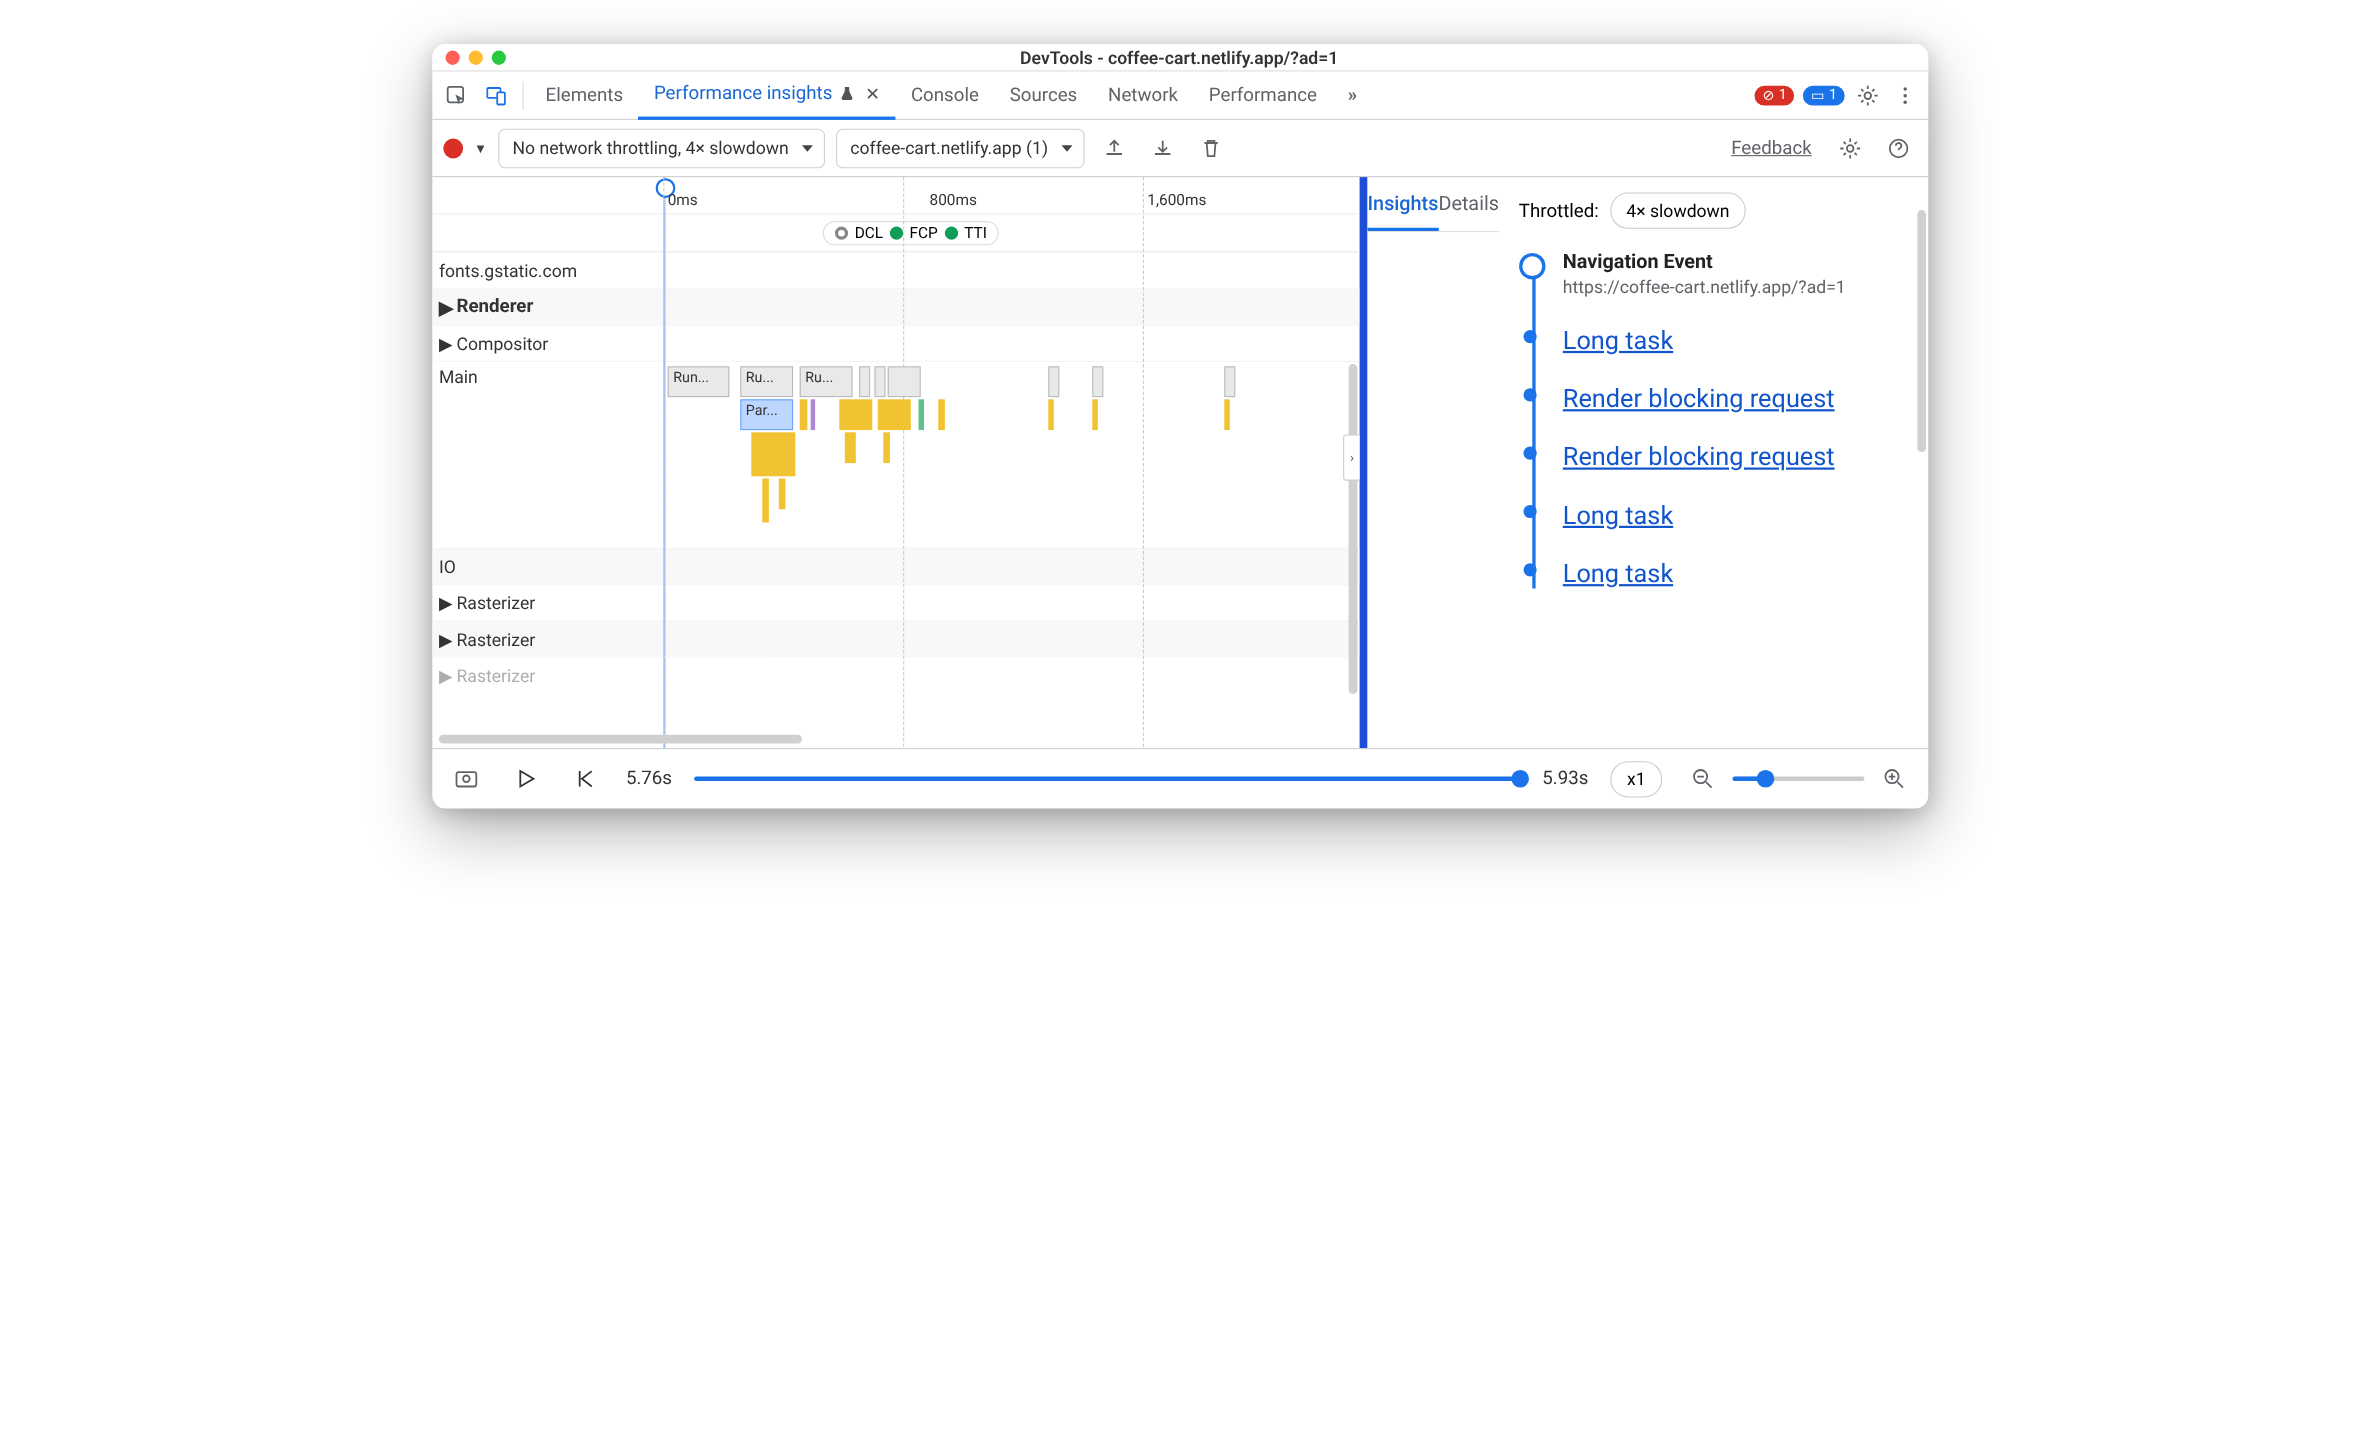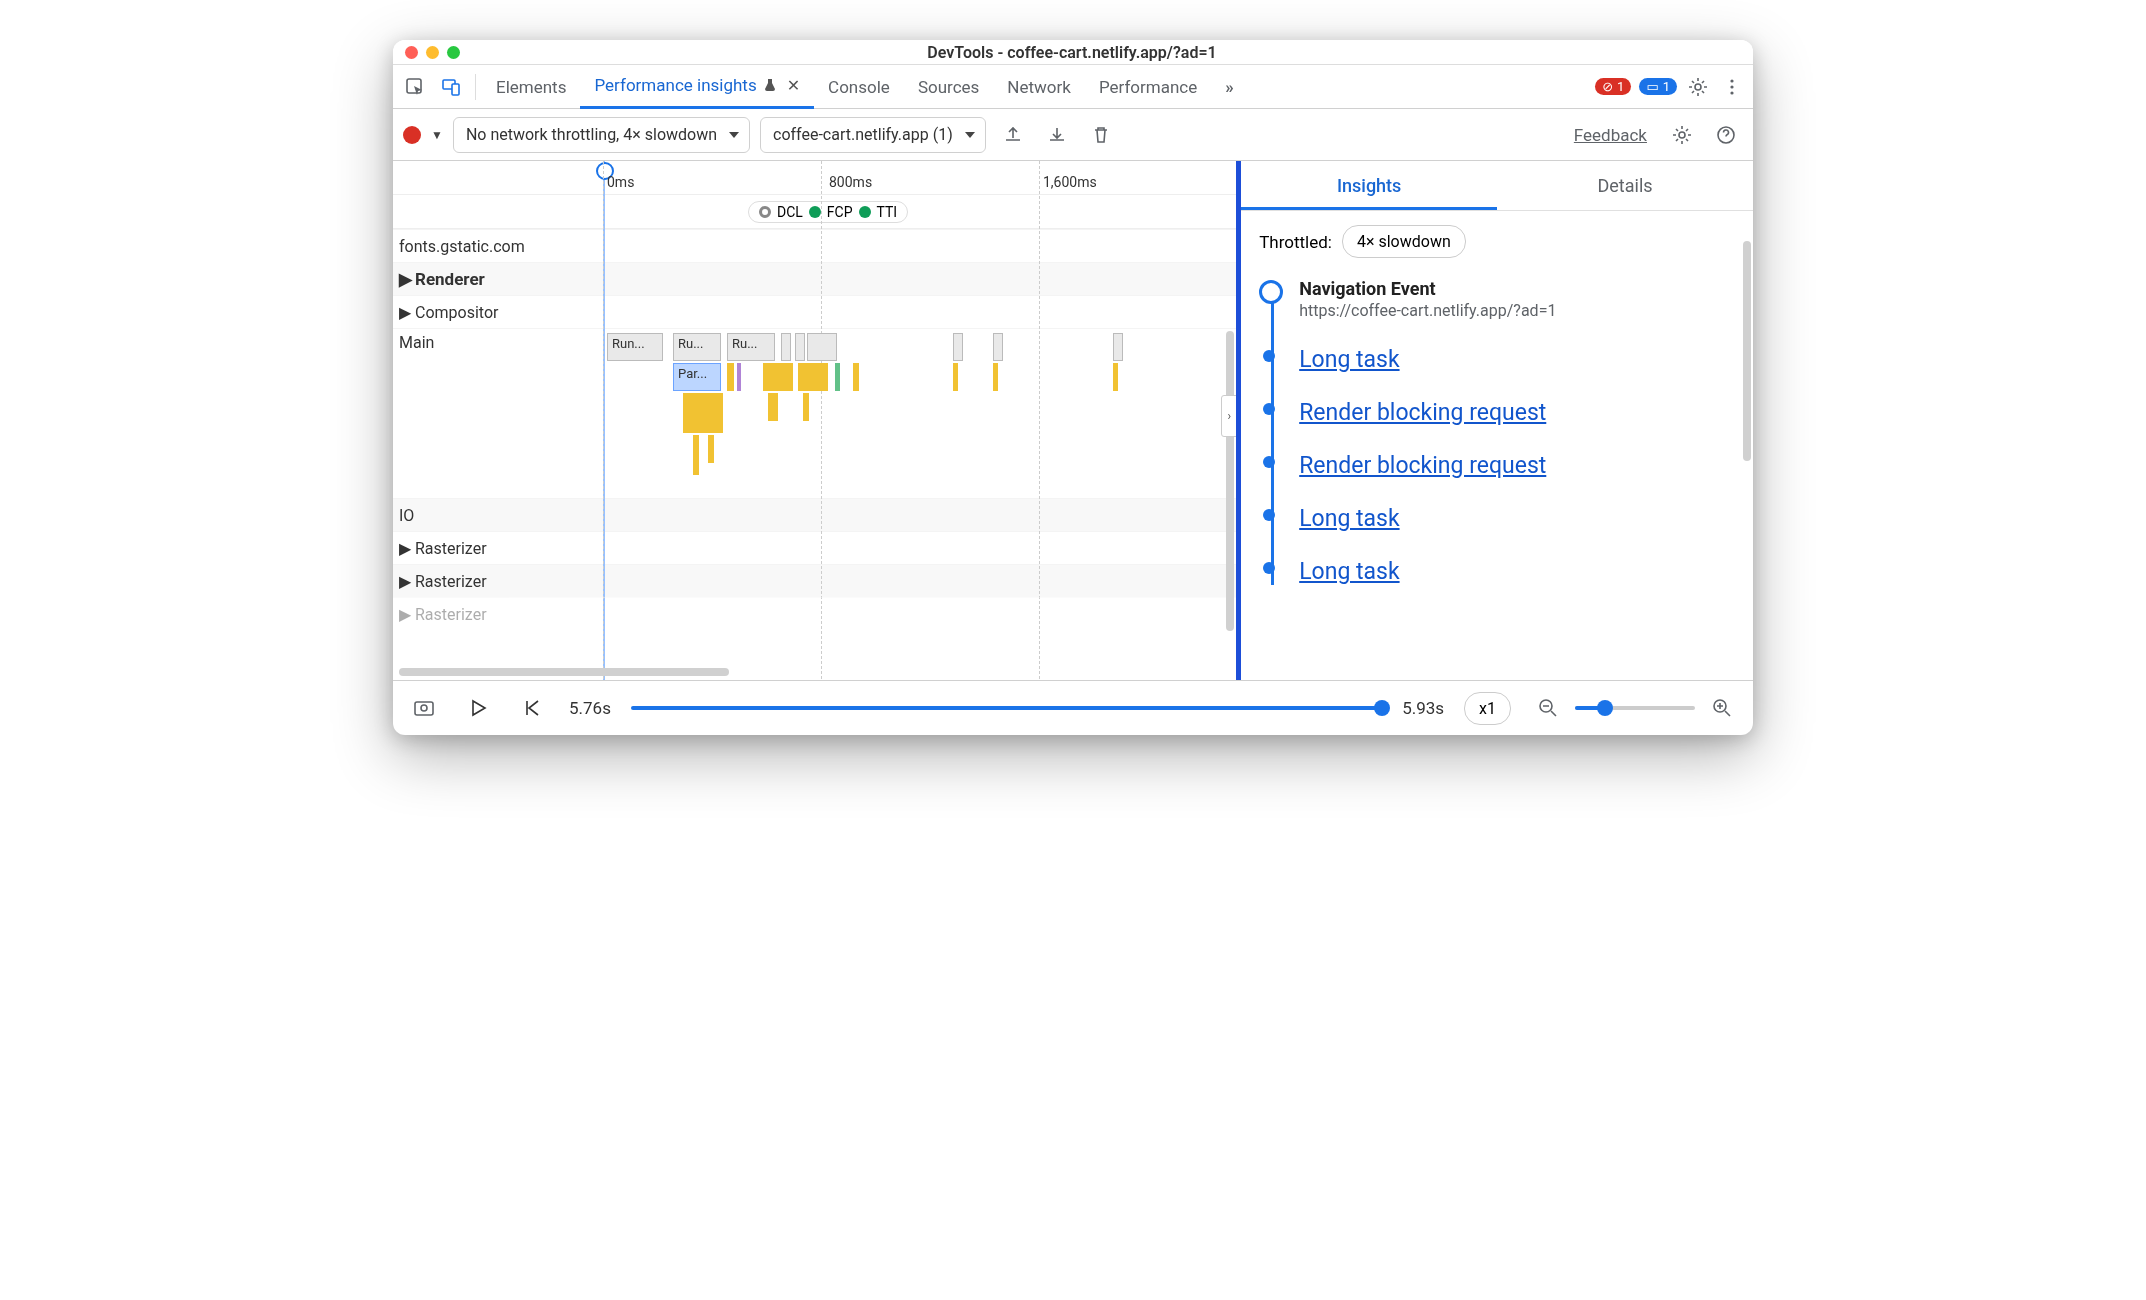--- a/index.html
+++ b/index.html
@@ -36,21 +36,21 @@
   
   .toolbar { display:flex; align-items:center; height: 52px; border-bottom: 1px solid #d0d0d0; padding: 0 10px; gap: 10px; }
   .rec-dot { width: 18px; height: 18px; border-radius:50%; background:#d93025; }
   .rec-arrow { color:#444; font-size:12px; }
   .tb-select { height: 36px; border: 1px solid #d0d0d0; border-radius: 6px; padding: 0 32px 0 12px; font-size: 16px; color:#333; background:#fff; display:flex; align-items:center; position:relative; cursor:pointer; }
   .tb-select::after { content:''; position:absolute; right:10px; top:50%; width:0; height:0; border-left:5px solid transparent; border-right:5px solid transparent; border-top:6px solid #444; transform:translateY(-50%); }
   .feedback-link { color:#5f6368; text-decoration: underline; font-size:17px; margin-right:8px; cursor:pointer; }
   
   .content { display:flex; height: 520px; border-bottom: 1px solid #d0d0d0; }
   .left { flex: 0 0 62%; position:relative; overflow:hidden; }
-  .right { flex: 1; border-left: 5px solid #1d4ed8; overflow: hidden; display:flex; flex-direction:column; }
+  .right { flex: 1; border-left: 7px solid #1d4ed8; overflow: hidden; display:flex; }
   
   .timeline-hdr { height: 34px; border-bottom:1px solid #eee; position:relative; }
   .timeline-hdr .tick { position:absolute; bottom:4px; font-size:14px; color:#333; }
   .timeline-hdr .tickline { position:absolute; top:0; bottom: -520px; width:1px; border-left:1px dashed #ccc; }
   .timeline-hdr .now { position:absolute; left:210px; top:0; bottom:-520px; width:2px; background:#96c1ff; }
   .timeline-hdr .now::before { content:''; position:absolute; top:1px; left:-7px; width:14px; height:14px; border:2px solid #1a73e8; border-radius:50%; background:#fff; }
   
   .markers { height: 34px; border-bottom:1px solid #eee; display:flex; align-items:center; padding-left:355px; }
   .marker-pill { border:1px solid #ddd; border-radius:14px; padding:2px 10px; display:flex; align-items:center; gap:6px; font-size:14px; background:#fff; }
   .marker-pill .c { width:12px; height:12px; border-radius:50%; }
@@ -207,21 +207,21 @@
     </div>
   </div>
 
   <div class="content">
 
     <div class="left">
       <div class="timeline-hdr">
         <span class="now"></span>
         <span class="tick" style="left:214px">0ms</span>
         <span class="tickline" style="left:210px"></span>
-        <span class="tick" style="left:436px">800ms</span>
+        <span class="tick" style="left:452px">800ms</span>
         <span class="tickline" style="left:428px;border-left:1px dashed #ccc"></span>
         <span class="tick" style="left:650px">1,600ms</span>
         <span class="tickline" style="left:646px"></span>
       </div>
       <div class="markers">
         <div class="marker-pill">
           <span class="ring"></span>
           <span>DCL</span>
           <span class="c" style="background:#0f9d58"></span>
           <span>FCP</span>

